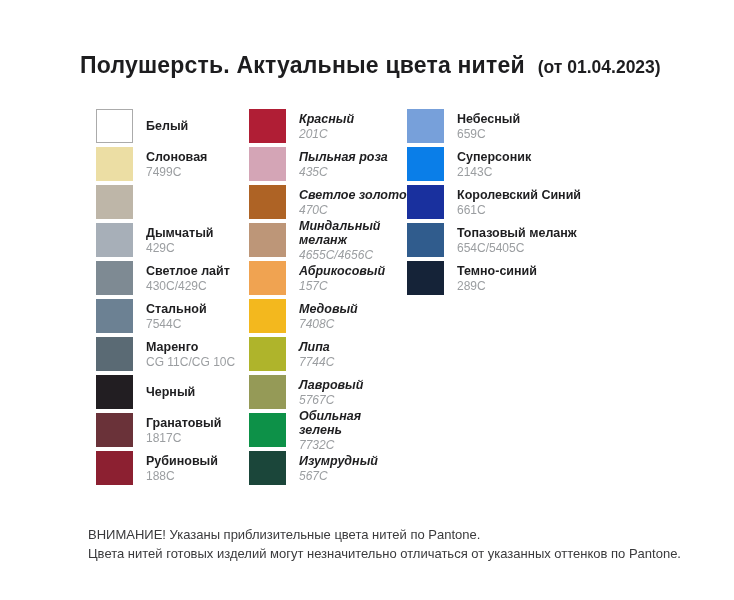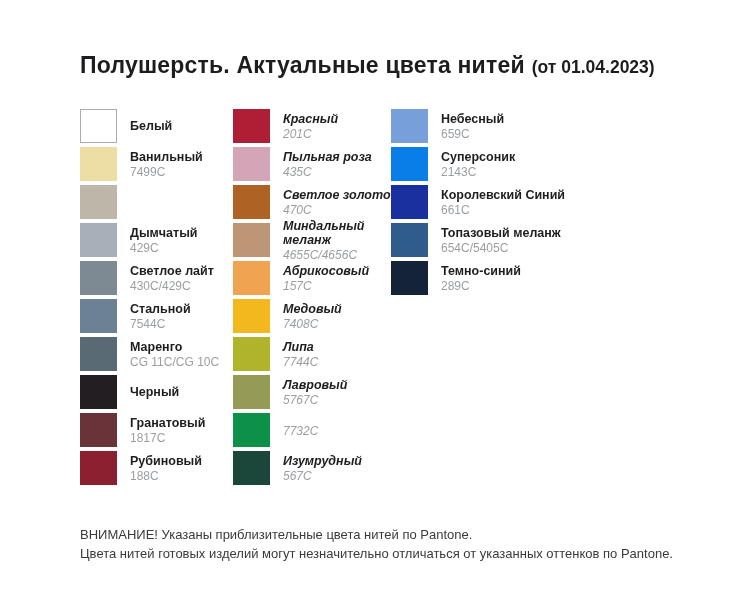--- a/index.html
+++ b/index.html
@@ -17,35 +17,35 @@
   }
   
   .title {
     position: absolute;
     left: 80px;
     top: 52px;
     white-space: nowrap;
     color: #1d1d1f;
     display: flex;
     align-items: baseline;
-    gap: 7px;
+    gap: 13px;
   }
   .title .main {
     font-size: 23px;
     font-weight: 700;
     letter-spacing: 0.2px;
   }
   .title .date {
     font-size: 17.5px;
     font-weight: 700;
   }
   
   .grid {
     position: absolute;
-    left: 80px;
+    left: 96px;
     top: 107px;
     display: flex;
     align-items: flex-start;
   }
   .col { display: flex; flex-direction: column; }
   .col-0 { width: 153px; }
   .col-1 { width: 158px; }
   .col-2 { width: 290px; }
   .row {
     height: 38px;
@@ -72,21 +72,21 @@
     color: #1e1e20;
   }
   .code {
     font-size: 12px;
     color: #9b9ea1;
     margin-top: 1px;
   }
   
   .footer {
     position: absolute;
-    left: 80px;
+    left: 88px;
     top: 525px;
     font-size: 13px;
     color: #3a3a3c;
     line-height: 19px;
   }
 </style>
 </head>
 <body>
 
 <div id="page">
@@ -100,21 +100,21 @@
       <div class="col col-0">
         <div class="row">
           <div class="swatch bordered" style="background: rgb(255, 255, 255);"></div>
           <div class="label">
             <div class="name">Белый</div>
           </div>
         </div>
         <div class="row">
           <div class="swatch" style="background: rgb(236, 222, 164);"></div>
           <div class="label">
-            <div class="name">Ванильный</div>
+            <div class="name">Слоновая</div>
             <div class="code">7499C</div>
           </div>
         </div>
         <div class="row">
           <div class="swatch" style="background: rgb(190, 182, 168);"></div>
         </div>
         <div class="row">
           <div class="swatch" style="background: rgb(167, 175, 184);"></div>
           <div class="label">
             <div class="name">Дымчатый</div>
@@ -216,20 +216,21 @@
         <div class="row">
           <div class="swatch" style="background: rgb(149, 154, 87);"></div>
           <div class="label">
             <div class="name">Лавровый</div>
             <div class="code">5767C</div>
           </div>
         </div>
         <div class="row">
           <div class="swatch" style="background: rgb(13, 145, 72);"></div>
           <div class="label">
+            <div class="name">Обильная зелень</div>
             <div class="code">7732C</div>
           </div>
         </div>
         <div class="row">
           <div class="swatch" style="background: rgb(27, 70, 58);"></div>
           <div class="label">
             <div class="name">Изумрудный</div>
             <div class="code">567C</div>
           </div>
         </div>

